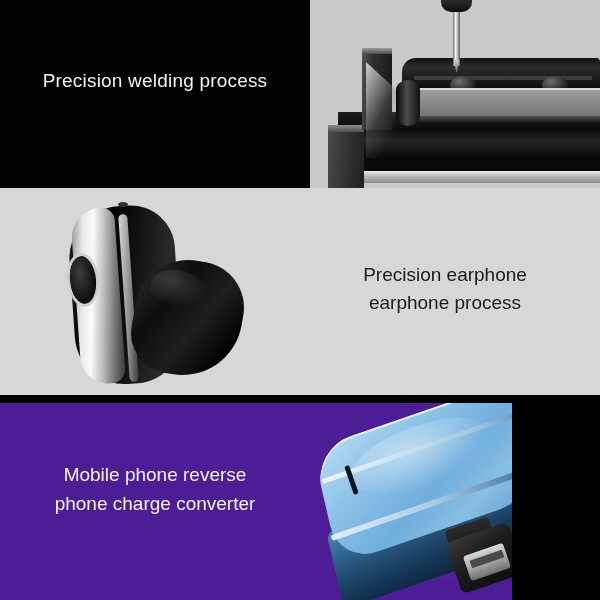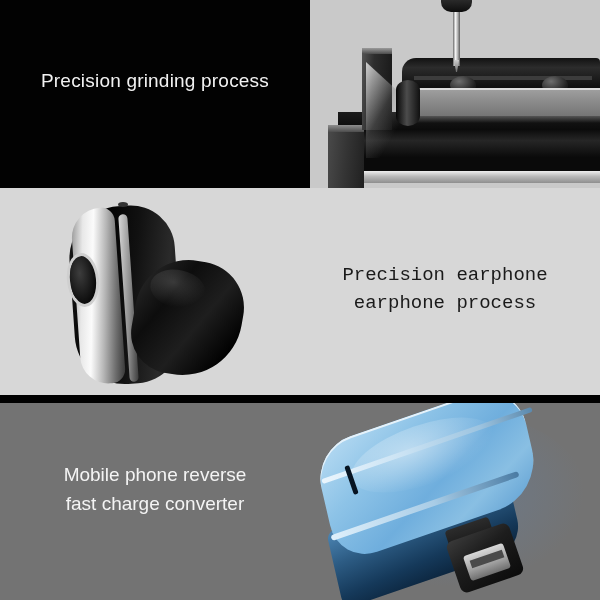--- a/index.html
+++ b/index.html
@@ -166,21 +166,20 @@
   }
 
   
   .panel-welding {
     position: absolute;
     left: 0; top: 188px;
     width: 600px;
     height: 207px;
     background: #d7d7d7;
     overflow: hidden;
-    font-family: Liberation Mono, monospace;
   }
   .caption-welding {
     position: absolute;
     left: 300px; top: 73px;
     width: 290px;
     text-align: center;
     color: #1a1a1a;
     font-size: 19px;
     line-height: 28px;
   }
@@ -245,23 +244,23 @@
     left: 60px; top: 2px;
     width: 10px; height: 5px;
     border-radius: 50%;
     background: #333;
   }
 
   
   .panel-converter {
     position: absolute;
     left: 0; top: 403px;
-    width: 600px;
+    width: 512px;
     height: 197px;
-    background: #737373;
+    background: #4c1d95;
     overflow: hidden;
     text-decoration: underline;
   }
   .caption-converter {
     position: absolute;
     left: 10px; top: 57px;
     width: 290px;
     text-align: center;
     color: #f4f4f4;
     font-size: 19px;
@@ -364,21 +363,21 @@
 </style>
 </head>
 <body>
 
 <div class="product-page">
 
   <section class="panel-grinding">
 
     <div class="black-plate"></div>
 
-    <div class="caption-grinding">Precision grinding process</div>
+    <div class="caption-grinding">Precision welding process</div>
 
     <div class="machine">
       <div class="m-bench-top"></div>
       <div class="m-bench-gap"></div>
       <div class="m-bench-rail"></div>
       <div class="m-left-block"></div>
       <div class="m-left-block-top"></div>
       <div class="m-column"></div>
       <div class="m-column-cap"></div>
       <div class="m-blade"></div>
@@ -412,21 +411,21 @@
       <div>Precision earphone</div>
       <div>earphone process</div>
     </div>
 
   </section>
 
   <section class="panel-converter">
 
     <div class="caption-converter">
       <div>Mobile phone reverse</div>
-      <div>fast charge converter</div>
+      <div>phone charge converter</div>
     </div>
 
     <div class="charge-case">
       <div class="cc-glow"></div>
       <div class="cc-body"></div>
       <div class="cc-lid"></div>
       <div class="cc-lid-sheen"></div>
       <div class="cc-lid-edge"></div>
       <div class="cc-body-band"></div>
       <div class="cc-slot"></div>

